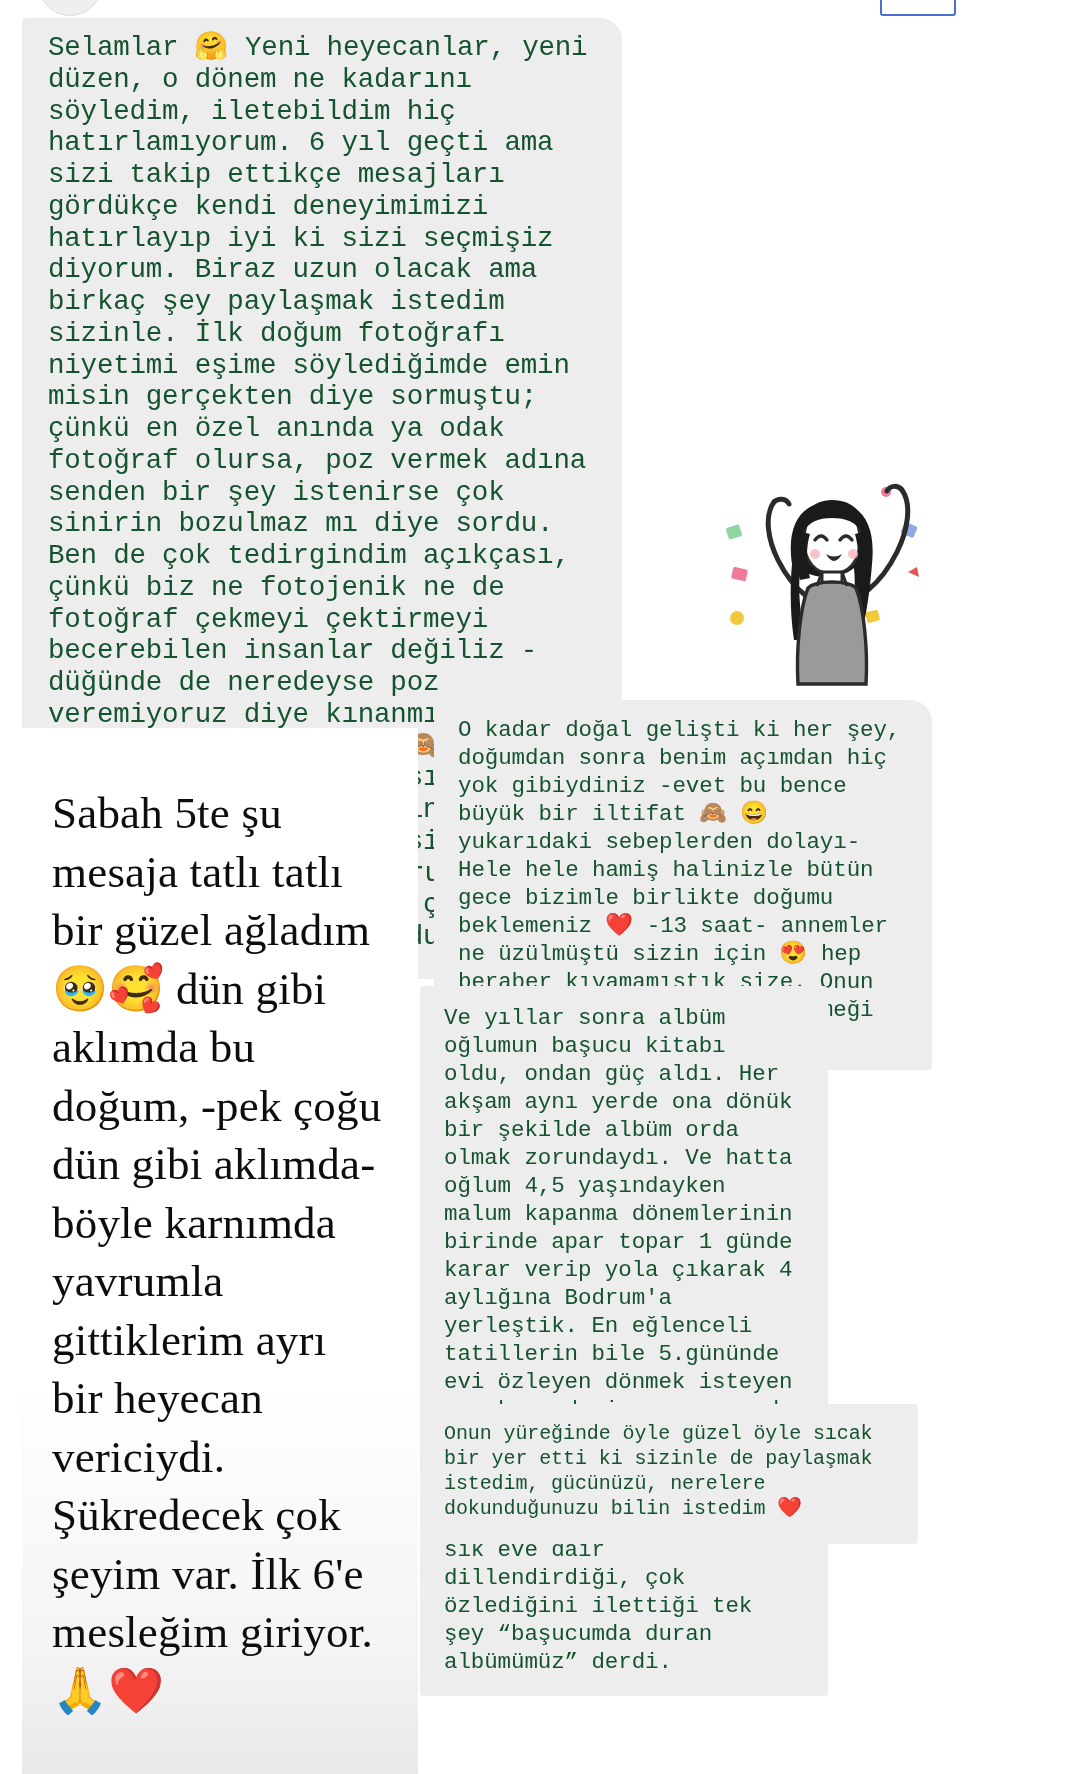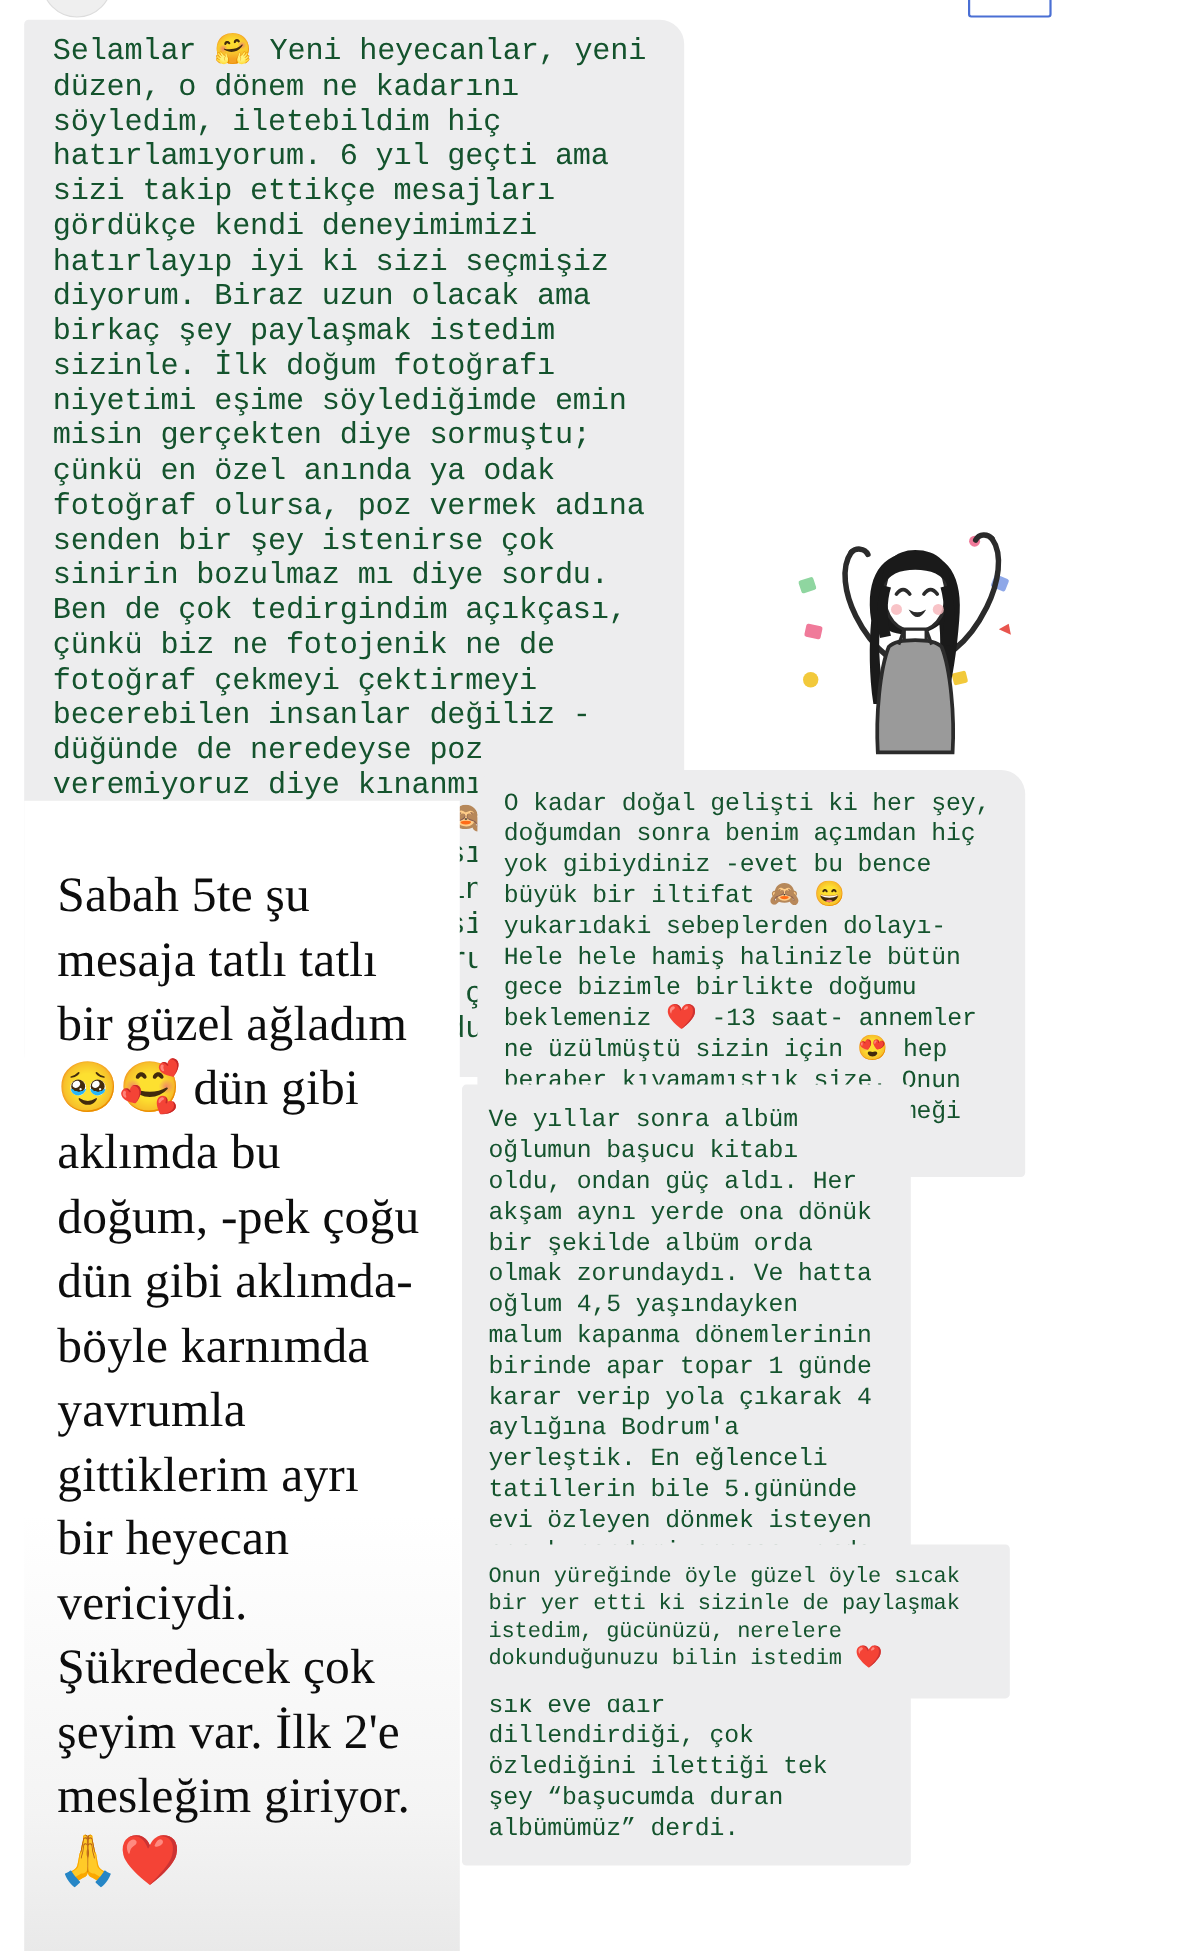--- a/index.html
+++ b/index.html
@@ -211,21 +211,21 @@
 
     <path d="M92 120 C100 112 132 112 140 120
              C148 140 152 182 150 216 L82 216 C80 182 84 140 92 120 Z" fill="#9a9a9a" stroke="#2b2b2b" stroke-width="3.4"></path>
 
     <path d="M101 118 L106 104" fill="none" stroke="#2b2b2b" stroke-width="3"></path>
     <path d="M131 118 L126 104" fill="none" stroke="#2b2b2b" stroke-width="3"></path>
   </svg>
 </div>
 
 <div class="bubble" id="bubble-quote">
-  <p class="para">Sabah 5te şu mesaja tatlı tatlı bir güzel ağladım 🥹🥰 dün gibi aklımda bu doğum, -pek çoğu dün gibi aklımda- böyle karnımda yavrumla gittiklerim ayrı bir heyecan vericiydi. Şükredecek çok şeyim var. İlk 2'e mesleğim giriyor. 🙏❤️</p>
+  <p class="para">Sabah 5te şu mesaja tatlı tatlı bir güzel ağladım 🥹🥰 dün gibi aklımda bu doğum, -pek çoğu dün gibi aklımda- böyle karnımda yavrumla gittiklerim ayrı bir heyecan vericiydi. Şükredecek çok şeyim var. İlk 6'e mesleğim giriyor. 🙏❤️</p>
 </div>
 
 <div id="right-edge"></div>
 
 <div class="bubble sans" id="bubble-right-a">
   <p class="para">O kadar doğal gelişti ki her şey, doğumdan sonra benim açımdan hiç yok gibiydiniz -evet bu bence büyük bir iltifat 🙈 😄 yukarıdaki sebeplerden dolayı- Hele hele hamiş halinizle bütün gece bizimle birlikte doğumu beklemeniz ❤️ -13 saat- annemler ne üzülmüştü sizin için 😍 hep beraber kıyamamıştık size. Onun için Aslan'ın da katkısı, emeği geçti bize 🙏</p>
 </div>
 
 <div class="bubble sans" id="bubble-right-b">
   <p class="para">Ve yıllar sonra albüm oğlumun başucu kitabı oldu, ondan güç aldı. Her akşam aynı yerde ona dönük bir şekilde albüm orda olmak zorundaydı. Ve hatta oğlum 4,5 yaşındayken malum kapanma dönemlerinin birinde apar topar 1 günde karar verip yola çıkarak 4 aylığına Bodrum'a yerleştik. En eğlenceli tatillerin bile 5.gününde evi özleyen  dönmek isteyen çocuk pandemi sonrası orda o kadar keyifliydi ki aylara rağmen enteresan bir şekilde evi hiç özlememişti, sadece sık sık eve dair dillendirdiği, çok özlediğini ilettiği tek şey “başucumda duran albümümüz” derdi.</p>

